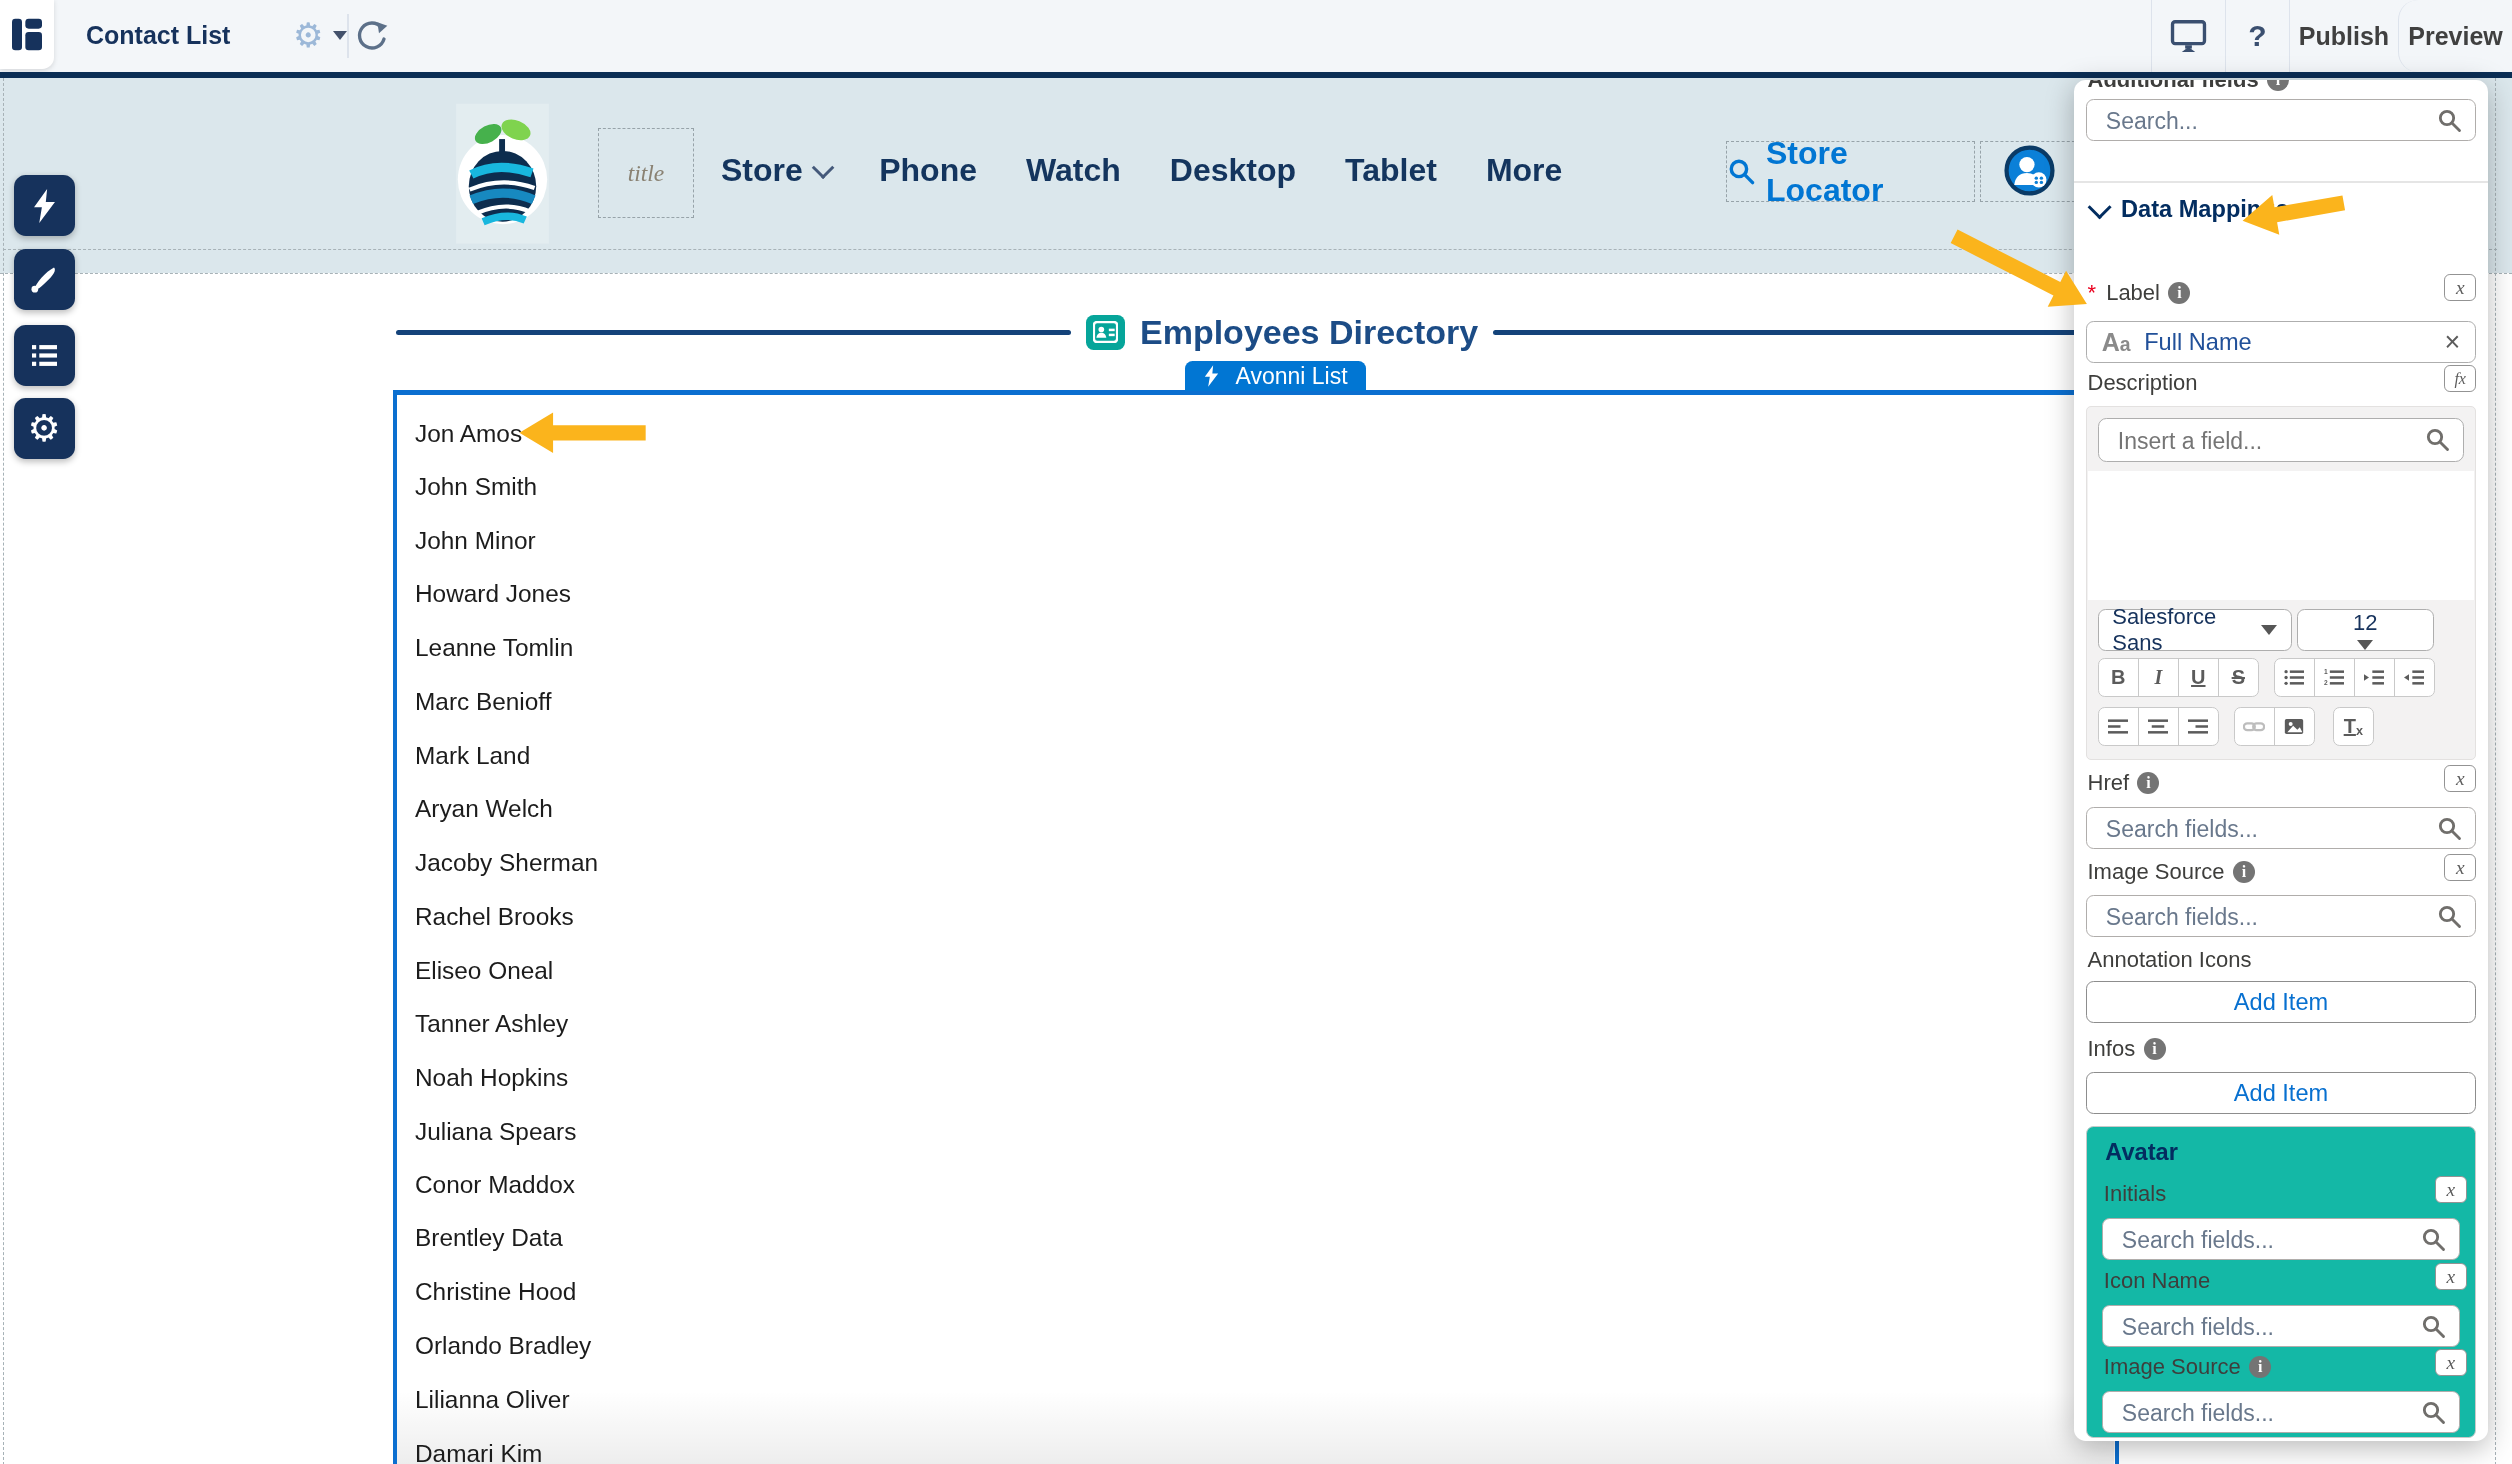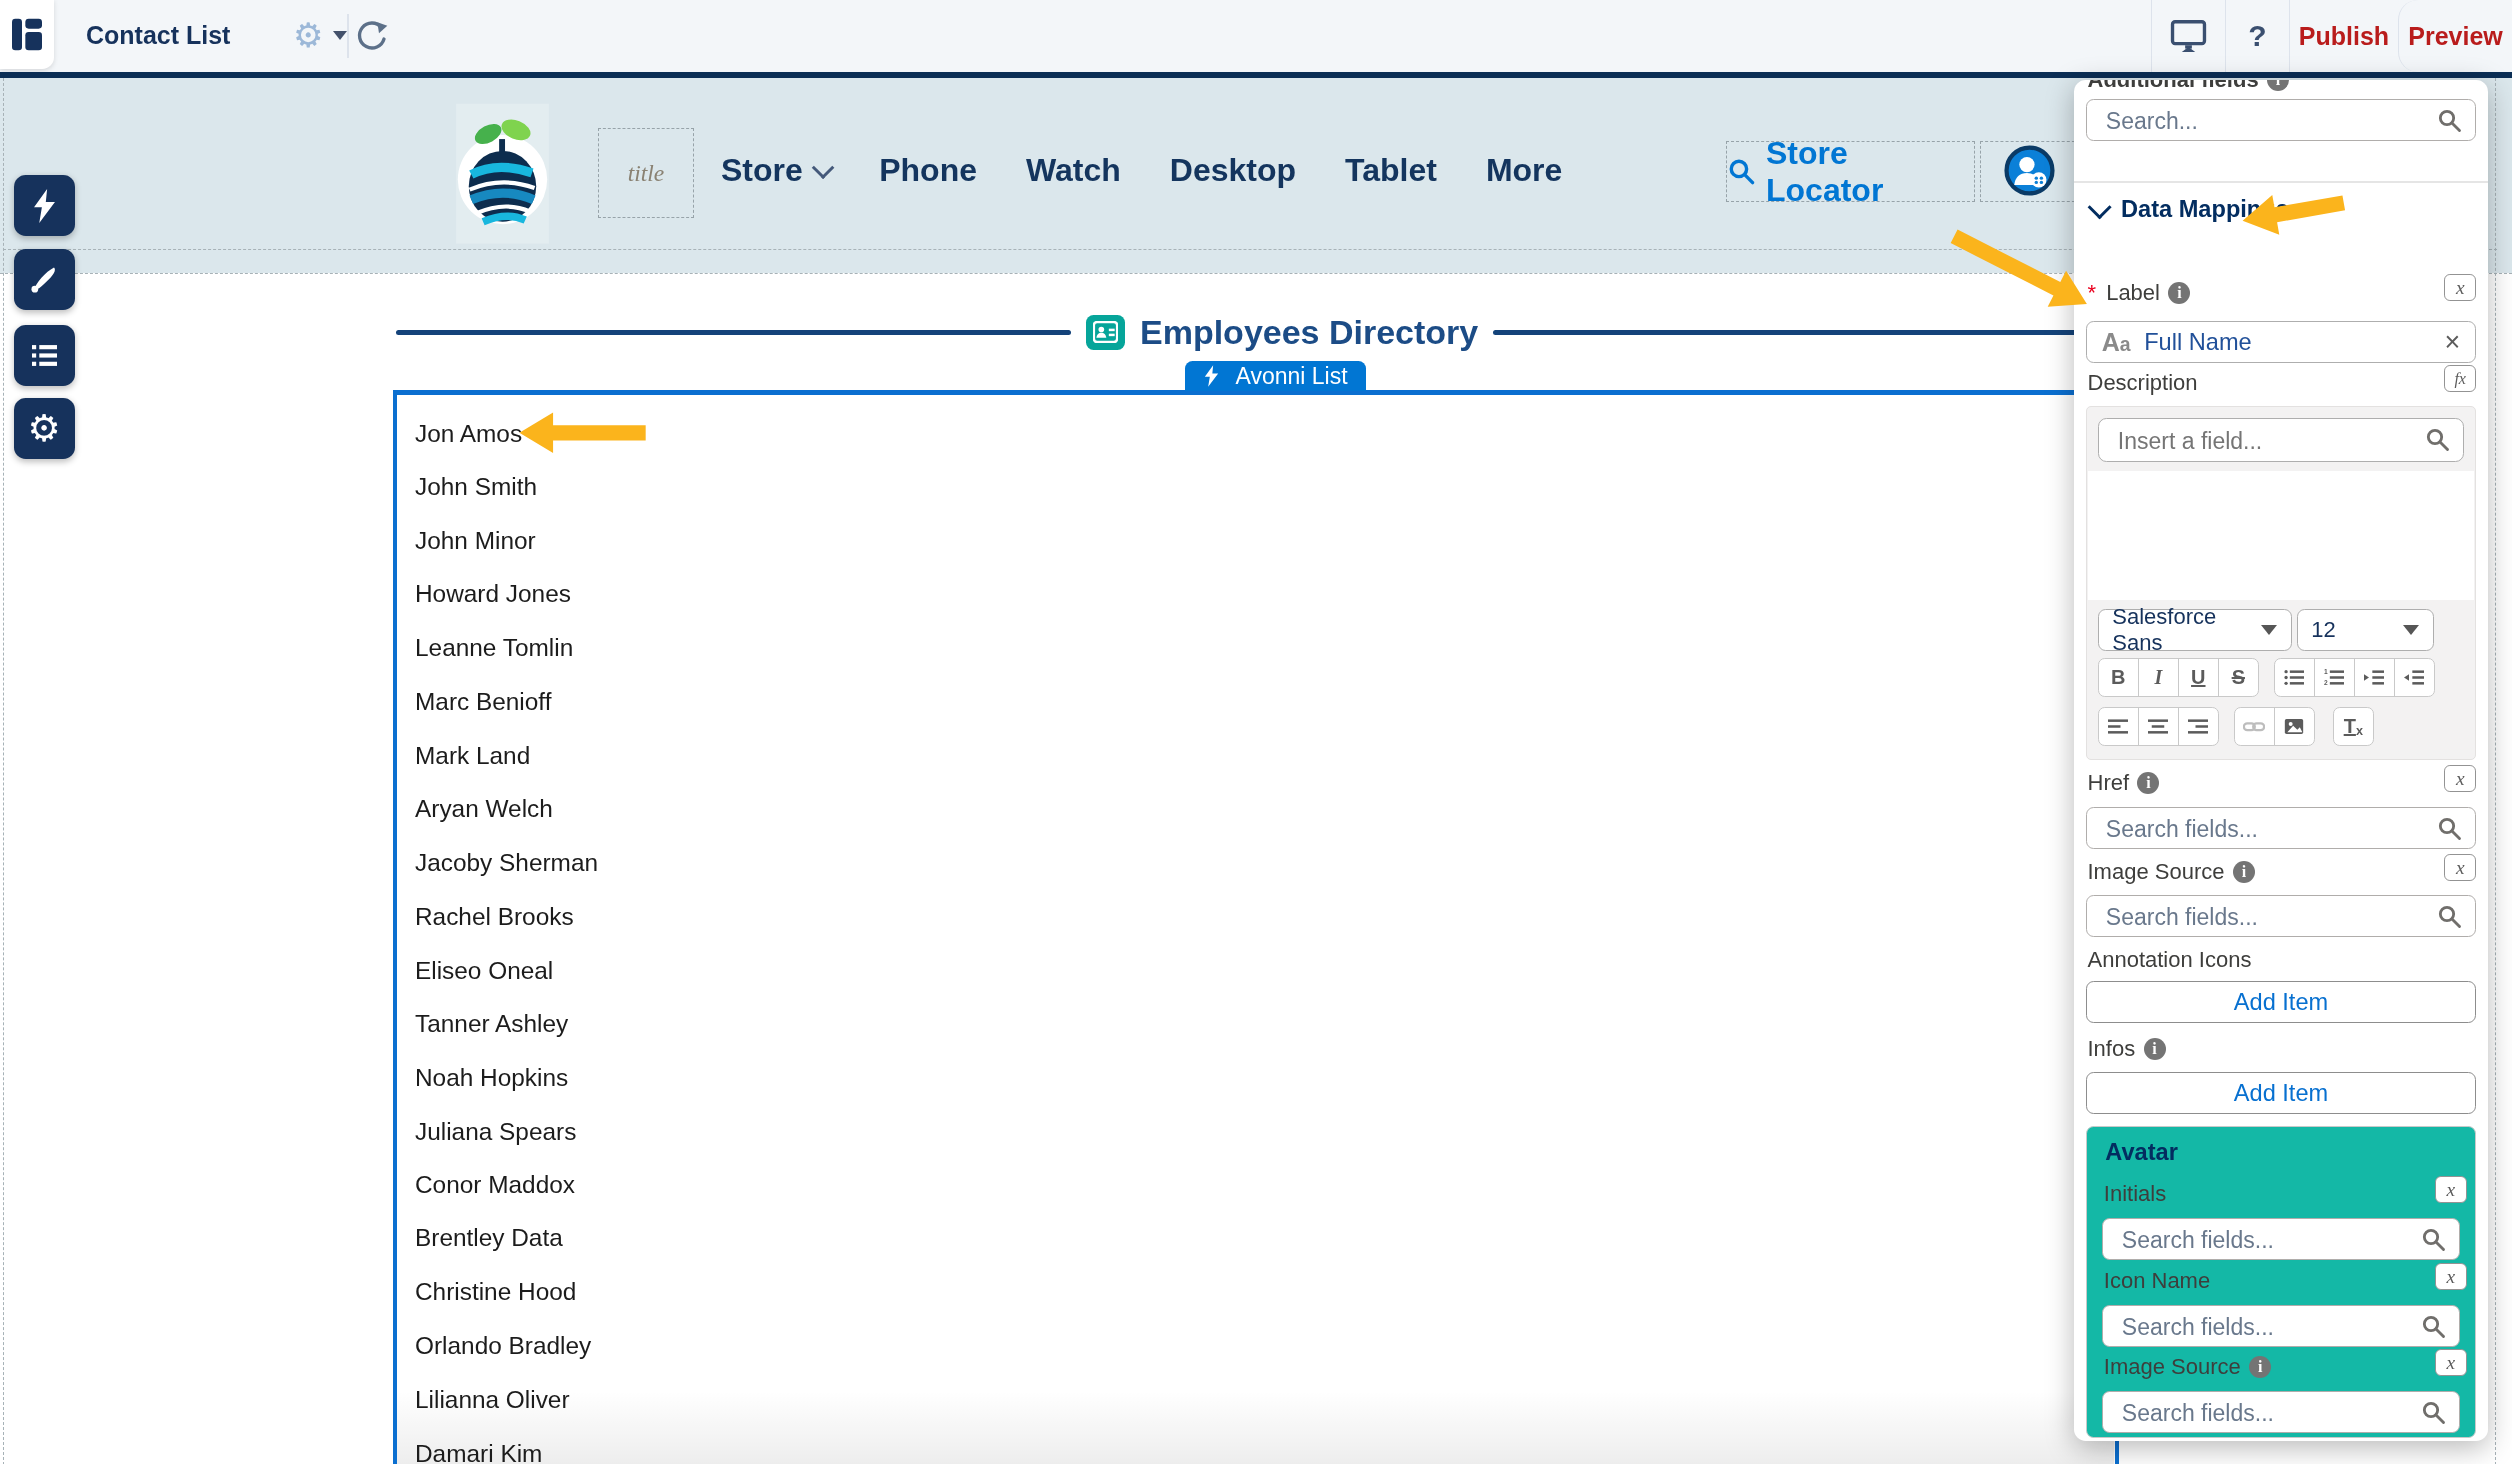--- a/index.html
+++ b/index.html
@@ -11,21 +11,21 @@
   .chrome-underline{position:absolute;left:0;top:72px;width:2512px;height:5.9px;background:#0b2e55;z-index:4;}
   .builder-card{position:absolute;left:0;top:0;width:54px;height:69px;background:#ffffff;
        border-radius:0 0 11.8px 0;box-shadow:0 1.7px 5px rgba(0,0,0,.12);display:flex;align-items:center;justify-content:center;}
   .page-title{position:absolute;left:86px;top:21px;font-size:25px;font-weight:bold;color:#16325c;}
   .gear-btn{position:absolute;left:293px;top:17px;font-size:34px;color:#9cb8d8;line-height:37px;}
   .caret{width:0;height:0;border-left:7.6px solid transparent;border-right:7.6px solid transparent;border-top:9.3px solid #43516b;position:absolute;left:333px;top:31px;}
   .chrome-div{position:absolute;top:13.5px;width:1.7px;height:44px;background:#dde3ec;}
   .refresh-btn{position:absolute;left:354px;top:18.5px;}
   .chrome-right{position:absolute;right:0;top:0;height:72px;display:flex;align-items:stretch;}
   .chrome-cell{display:flex;align-items:center;justify-content:center;border-left:1.7px solid #dde3ec;color:#314a6e;}
-  .chrome-cell.textbtn{font-size:25px;font-weight:600;color:#b91c1c;}
+  .chrome-cell.textbtn{font-size:25px;font-weight:600;color:#404040;}
   .help-q{font-size:30px;font-weight:bold;color:#3a4f70;}
 
   
   .canvas{position:absolute;left:0;top:78px;width:2512px;height:1387px;background:#ffffff;}
   .band{position:absolute;left:0;top:0;width:2512px;height:195px;background:#dbe7ec;}
   .dash-h{position:absolute;border-top:1.7px dashed #a7b2b7;}
   .dash-v{position:absolute;border-left:1.7px dashed #a7b2b7;}
 
   
   .tool-btn{position:absolute;left:13.5px;width:61px;height:61px;background:#16325c;border-radius:11.8px;
@@ -318,21 +318,21 @@
           <circle cx="12" cy="12" r="8" fill="none" stroke="#706e6b" stroke-width="3.4"></circle>
           <line x1="18" y1="18" x2="27" y2="27" stroke="#706e6b" stroke-width="3.4" stroke-linecap="round"></line>
           </svg>
       </div>
       <div class="editor-white"></div>
 
       <div class="select-box" style="left:11px;top:202px;width:165px;">
         <span>Salesforce Sans</span>
           <span class="tri"></span>
       </div>
-      <div class="select-box" style="left:210px;top:202px;width:108px;">
+      <div class="select-box" style="left:210px;top:202px;width:108px;flex-direction:column;">
         <span>12</span>
           <span class="tri"></span>
       </div>
 
       <div class="tb-group" style="left:11px;top:251px;">
         <div class="tb-btn">B</div>
         <div class="tb-btn it">I</div>
         <div class="tb-btn un">U</div>
         <div class="tb-btn st">S</div>
       </div>

